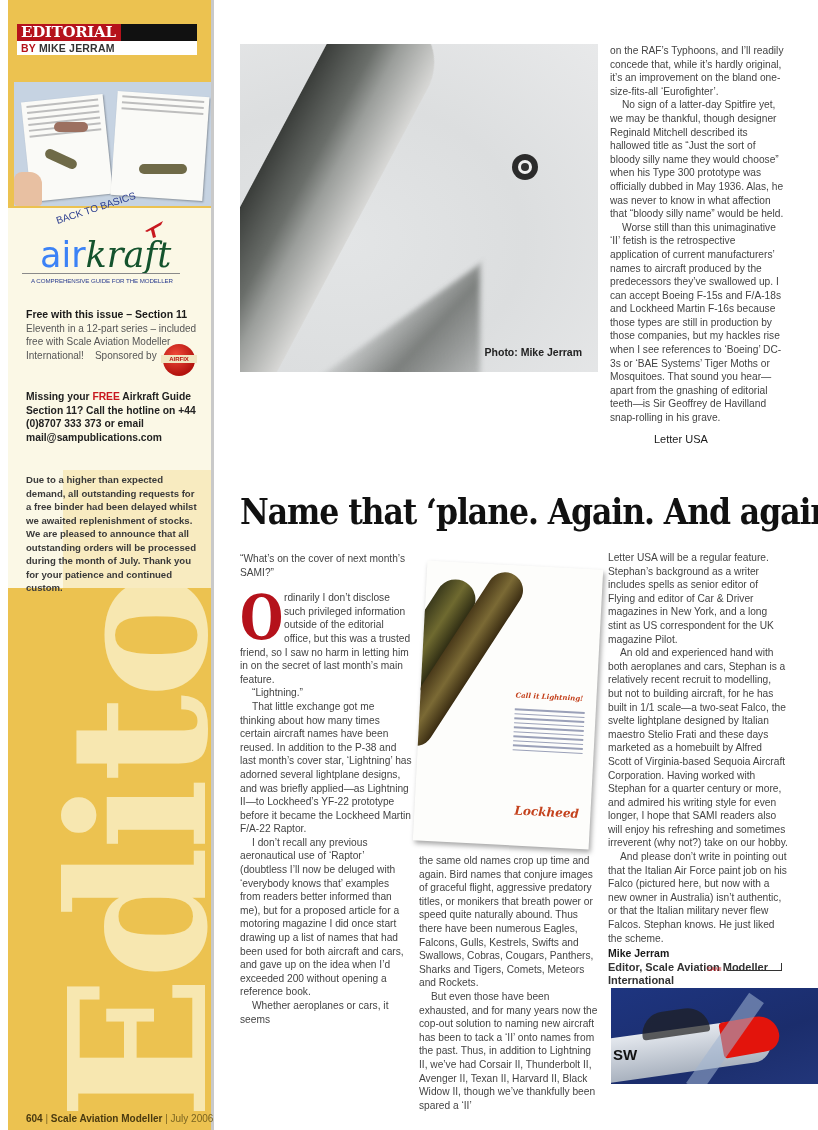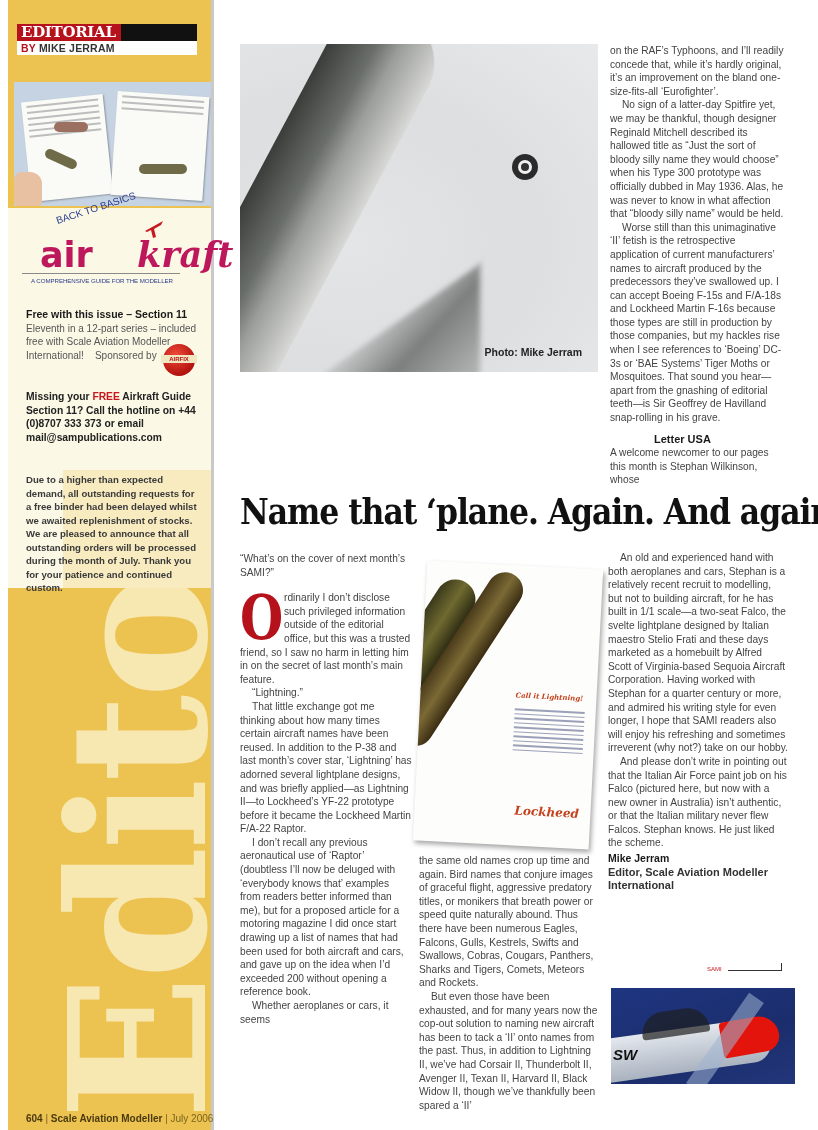--- a/index.html
+++ b/index.html
@@ -25,22 +25,22 @@
   .binder-photo { position:absolute; left:6px; top:82px; width:197px; height:124px; background:#c6d3e2; }
   .binder-page { position:absolute; background:#fafaf7; box-shadow:1px 1px 2px rgba(0,0,0,.3); }
   .binder-page .ln { height:2px; background:#bdbdbd; margin:4px 5px; }
   .binder-plane { position:absolute; width:34px; height:10px; background:#6f6a48; border-radius:5px; }
   .binder-hand { position:absolute; left:0; top:90px; width:28px; height:34px; background:#e8c0a2; border-radius:8px 12px 4px 4px; }
 
   .airkraft-logo { position:absolute; left:20px; top:215px; width:170px; height:80px; }
   .ak-basics { position:absolute; left:38px; top:0; font-size:10px; color:#2b3d8f; transform:rotate(-18deg); transform-origin:0 100%; white-space:nowrap; }
   .ak-plane { position:absolute; left:122px; top:2px; width:24px; height:24px; }
   .ak-word { position:absolute; left:20px; top:22px; font-family:"DejaVu Sans", sans-serif; font-size:35px; line-height:36px; white-space:nowrap; }
-  .ak-air { color:#be185d; font-weight:bold; }
-  .ak-kraft { color:#be185d; font-family:"DejaVu Serif", serif; font-style:italic; font-weight:bold;margin-left:44px; }
+  .ak-air { color:#3b82f6; font-weight:normal; }
+  .ak-kraft { color:#14532d; font-family:"DejaVu Serif", serif; font-style:italic; font-weight:normal; }
   .ak-rule { position:absolute; left:2px; top:58px; width:158px; height:1px; background:#8a8a8a; }
   .ak-tag { position:absolute; left:2px; top:62px; width:160px; text-align:center; font-size:6.2px; color:#2b3d8f; letter-spacing:-.1px; white-space:nowrap; }
 
   .side-block { position:absolute; left:26px; font-size:10px; line-height:13.6px; }
   .side-h { font-weight:bold; color:#1a1a1a; font-size:10.5px; }
   .side-p { color:#555; }
   .side-strong { font-weight:bold; color:#222; font-size:10.3px; line-height:13.6px; }
   .red { color:#c8181f; }
   .airfix { position:absolute; left:163px; top:344px; width:32px; height:32px; border-radius:50%;
             background:radial-gradient(circle at 40% 35%, #f04a3a, #b3130e 70%); }
@@ -67,40 +67,40 @@
 
   
   .col { position:absolute; font-size:10.2px; line-height:13.6px; color:#444; }
   .col p { margin:0; text-indent:12px; }
   .col p.noind { text-indent:0; }
 
   .headline { position:absolute; left:240px; top:492px; width:530px; font-family:"DejaVu Serif", serif; font-weight:bold;
               font-size:35px; line-height:40px; color:#111; letter-spacing:-1.2px; white-space:nowrap;
               transform:scaleX(.9); transform-origin:0 0; }
 
-  .subhead { font-weight:bold; color:#1a1a1a; font-size:11px; margin-top:8px;padding-left:44px; }
+  .subhead { font-weight:normal; color:#1a1a1a; font-size:11px; margin-top:8px;padding-left:44px; }
 
   .dropcap { float:left; font-family:"DejaVu Serif", serif; font-weight:bold; color:#b5121b; font-size:62px; line-height:50px;
              margin:2px 6px 0 0; transform:scaleX(.8); transform-origin:0 0; width:38px; }
 
   .ad { position:absolute; left:420px; top:565px; width:176px; height:280px; background:#fdfdfb;
         box-shadow:2px 3px 5px rgba(0,0,0,.35); transform:rotate(3deg); overflow:hidden; }
   .ad-p38 { position:absolute; left:20px; top:20px; width:40px; height:250px; background:linear-gradient(90deg,#3b3a1c,#6f6a30,#2c2a12);
             transform:rotate(30deg); transform-origin:50% 0; border-radius:20px; }
   .ad-p38b { position:absolute; left:70px; top:10px; width:36px; height:200px; background:linear-gradient(90deg,#4a3a1a,#7b6a35,#3a2c12);
              transform:rotate(30deg); transform-origin:50% 0; border-radius:18px; }
   .ad-headline { position:absolute; left:95px; top:125px; font-family:"DejaVu Serif", serif; font-style:italic; font-weight:bold;
                  font-size:7px; color:#c4421d; white-space:nowrap; }
   .ad-lines { position:absolute; left:95px; top:140px; width:70px; }
   .ad-lines div { height:1.5px; background:#9aa0b8; margin:3px 0; }
   .ad-brand { position:absolute; left:100px; top:238px; font-family:"DejaVu Serif", serif; font-style:italic; font-weight:bold;
               font-size:12px; color:#c4421d; }
 
-  .falco { position:absolute; left:611px; top:988px; width:184px; height:96px; overflow:hidden;
-           background:linear-gradient(160deg,#1e3580 0%, #1b2d6c 60%, #22367a 100%);font-style:italic; }
+  .falco { position:absolute; left:611px; top:988px; width:208px; height:96px; overflow:hidden;
+           background:linear-gradient(160deg,#1e3580 0%, #1b2d6c 60%, #22367a 100%); }
   .falco-body { position:absolute; left:-10px; top:40px; width:170px; height:44px; background:linear-gradient(180deg,#e4e8ee,#a9b2bf);
                 border-radius:10px 40px 30px 10px; transform:rotate(-8deg); }
   .falco-nose { position:absolute; left:110px; top:30px; width:58px; height:36px; background:#e3140c; border-radius:8px 40px 30px 8px;
                 transform:rotate(-10deg); }
   .falco-canopy { position:absolute; left:30px; top:22px; width:68px; height:26px; background:rgba(30,30,30,.7);
                   border-radius:40px 40px 6px 6px; transform:rotate(-8deg); }
   .falco-prop { position:absolute; left:105px; top:0; width:18px; height:110px; background:rgba(160,180,210,.55); transform:rotate(35deg); }
   .falco-reg { position:absolute; left:2px; top:58px; font-weight:bold; font-size:15px; color:#111; }
 
   .sig-name { font-weight:bold; color:#1a1a1a; font-size:10.5px; margin-top:2px; }
@@ -195,21 +195,20 @@
   <div class="jet"></div>
   <div class="roundel"></div>
   <figcaption class="photo-credit">Photo: Mike Jerram</figcaption>
 </figure>
 
 <div class="col right-upper-col">
   <p class="noind">on the RAF’s Typhoons, and I’ll readily concede that, while it’s hardly original, it’s an improvement on the bland one-size-fits-all ‘Eurofighter’.</p>
   <p>No sign of a latter-day Spitfire yet, we may be thankful, though designer Reginald Mitchell described its hallowed title as “Just the sort of bloody silly name they would choose” when his Type 300 prototype was officially dubbed in May 1936. Alas, he was never to know in what affection that “bloody silly name” would be held.</p>
   <p>Worse still than this unimaginative ‘II’ fetish is the retrospective application of current manufacturers’ names to aircraft produced by the predecessors they’ve swallowed up. I can accept Boeing F-15s and F/A-18s and Lockheed Martin F-16s because those types are still in production by those companies, but my hackles rise when I see references to ‘Boeing’ DC-3s or ‘BAE Systems’ Tiger Moths or Mosquitoes. That sound you hear—apart from the gnashing of editorial teeth—is Sir Geoffrey de Havilland snap-rolling in his grave.</p>
   <div class="subhead">Letter USA</div>
-  <p class="noind">A welcome newcomer to our pages this month is Stephan Wilkinson, whose</p>
 </div>
 
 <h1 class="headline" style="margin:0;">Name that ‘plane. Again. And again</h1>
 
 <div class="col" style="left:240px;top:552px;width:172px;">
   <p class="noind">“What’s on the cover of next month’s SAMI?”</p>
   <div style="height:12px;"></div>
   <span class="dropcap">O</span>
   <p class="noind">rdinarily I don’t disclose such privileged information outside of the editorial office, but this was a trusted friend, so I saw no harm in letting him in on the secret of last month’s main feature.</p>
   <p>“Lightning.”</p>
@@ -236,20 +235,21 @@
     </div>
   <div class="ad-brand">Lockheed</div>
 </div>
 
 <div class="col" style="left:419px;top:854px;width:180px;">
   <p class="noind">the same old names crop up time and again. Bird names that conjure images of graceful flight, aggressive predatory titles, or monikers that breath power or speed quite naturally abound. Thus there have been numerous Eagles, Falcons, Gulls, Kestrels, Swifts and Swallows, Cobras, Cougars, Panthers, Sharks and Tigers, Comets, Meteors and Rockets.</p>
   <p>But even those have been exhausted, and for many years now the cop-out solution to naming new aircraft has been to tack a ‘II’ onto names from the past. Thus, in addition to Lightning II, we’ve had Corsair II, Thunderbolt II, Avenger II, Texan II, Harvard II, Black Widow II, though we’ve thankfully been spared a ‘II’</p>
 </div>
 
 <div class="col right-lower-col">
+  <p class="noind">Letter USA will be a regular feature. Stephan’s background as a writer includes spells as senior editor of Flying and editor of Car &amp; Driver magazines in New York, and a long stint as US correspondent for the UK magazine Pilot.</p>
   <p>An old and experienced hand with both aeroplanes and cars, Stephan is a relatively recent recruit to modelling, but not to building aircraft, for he has built in 1/1 scale—a two-seat Falco, the svelte lightplane designed by Italian maestro Stelio Frati and these days marketed as a homebuilt by Alfred Scott of Virginia-based Sequoia Aircraft Corporation. Having worked with Stephan for a quarter century or more, and admired his writing style for even longer, I hope that SAMI readers also will enjoy his refreshing and sometimes irreverent (why not?) take on our hobby.</p>
   <p>And please don’t write in pointing out that the Italian Air Force paint job on his Falco (pictured here, but now with a new owner in Australia) isn’t authentic, or that the Italian military never flew Falcos. Stephan knows. He just liked the scheme.</p>
   <div class="sig-name">Mike Jerram</div>
   <div class="sig-role">Editor, Scale Aviation Modeller International</div>
 </div>
 
 <div class="sami-end">SAMI</div>
 <div class="sami-rule"></div>
 <div class="sami-tick"></div>
 

